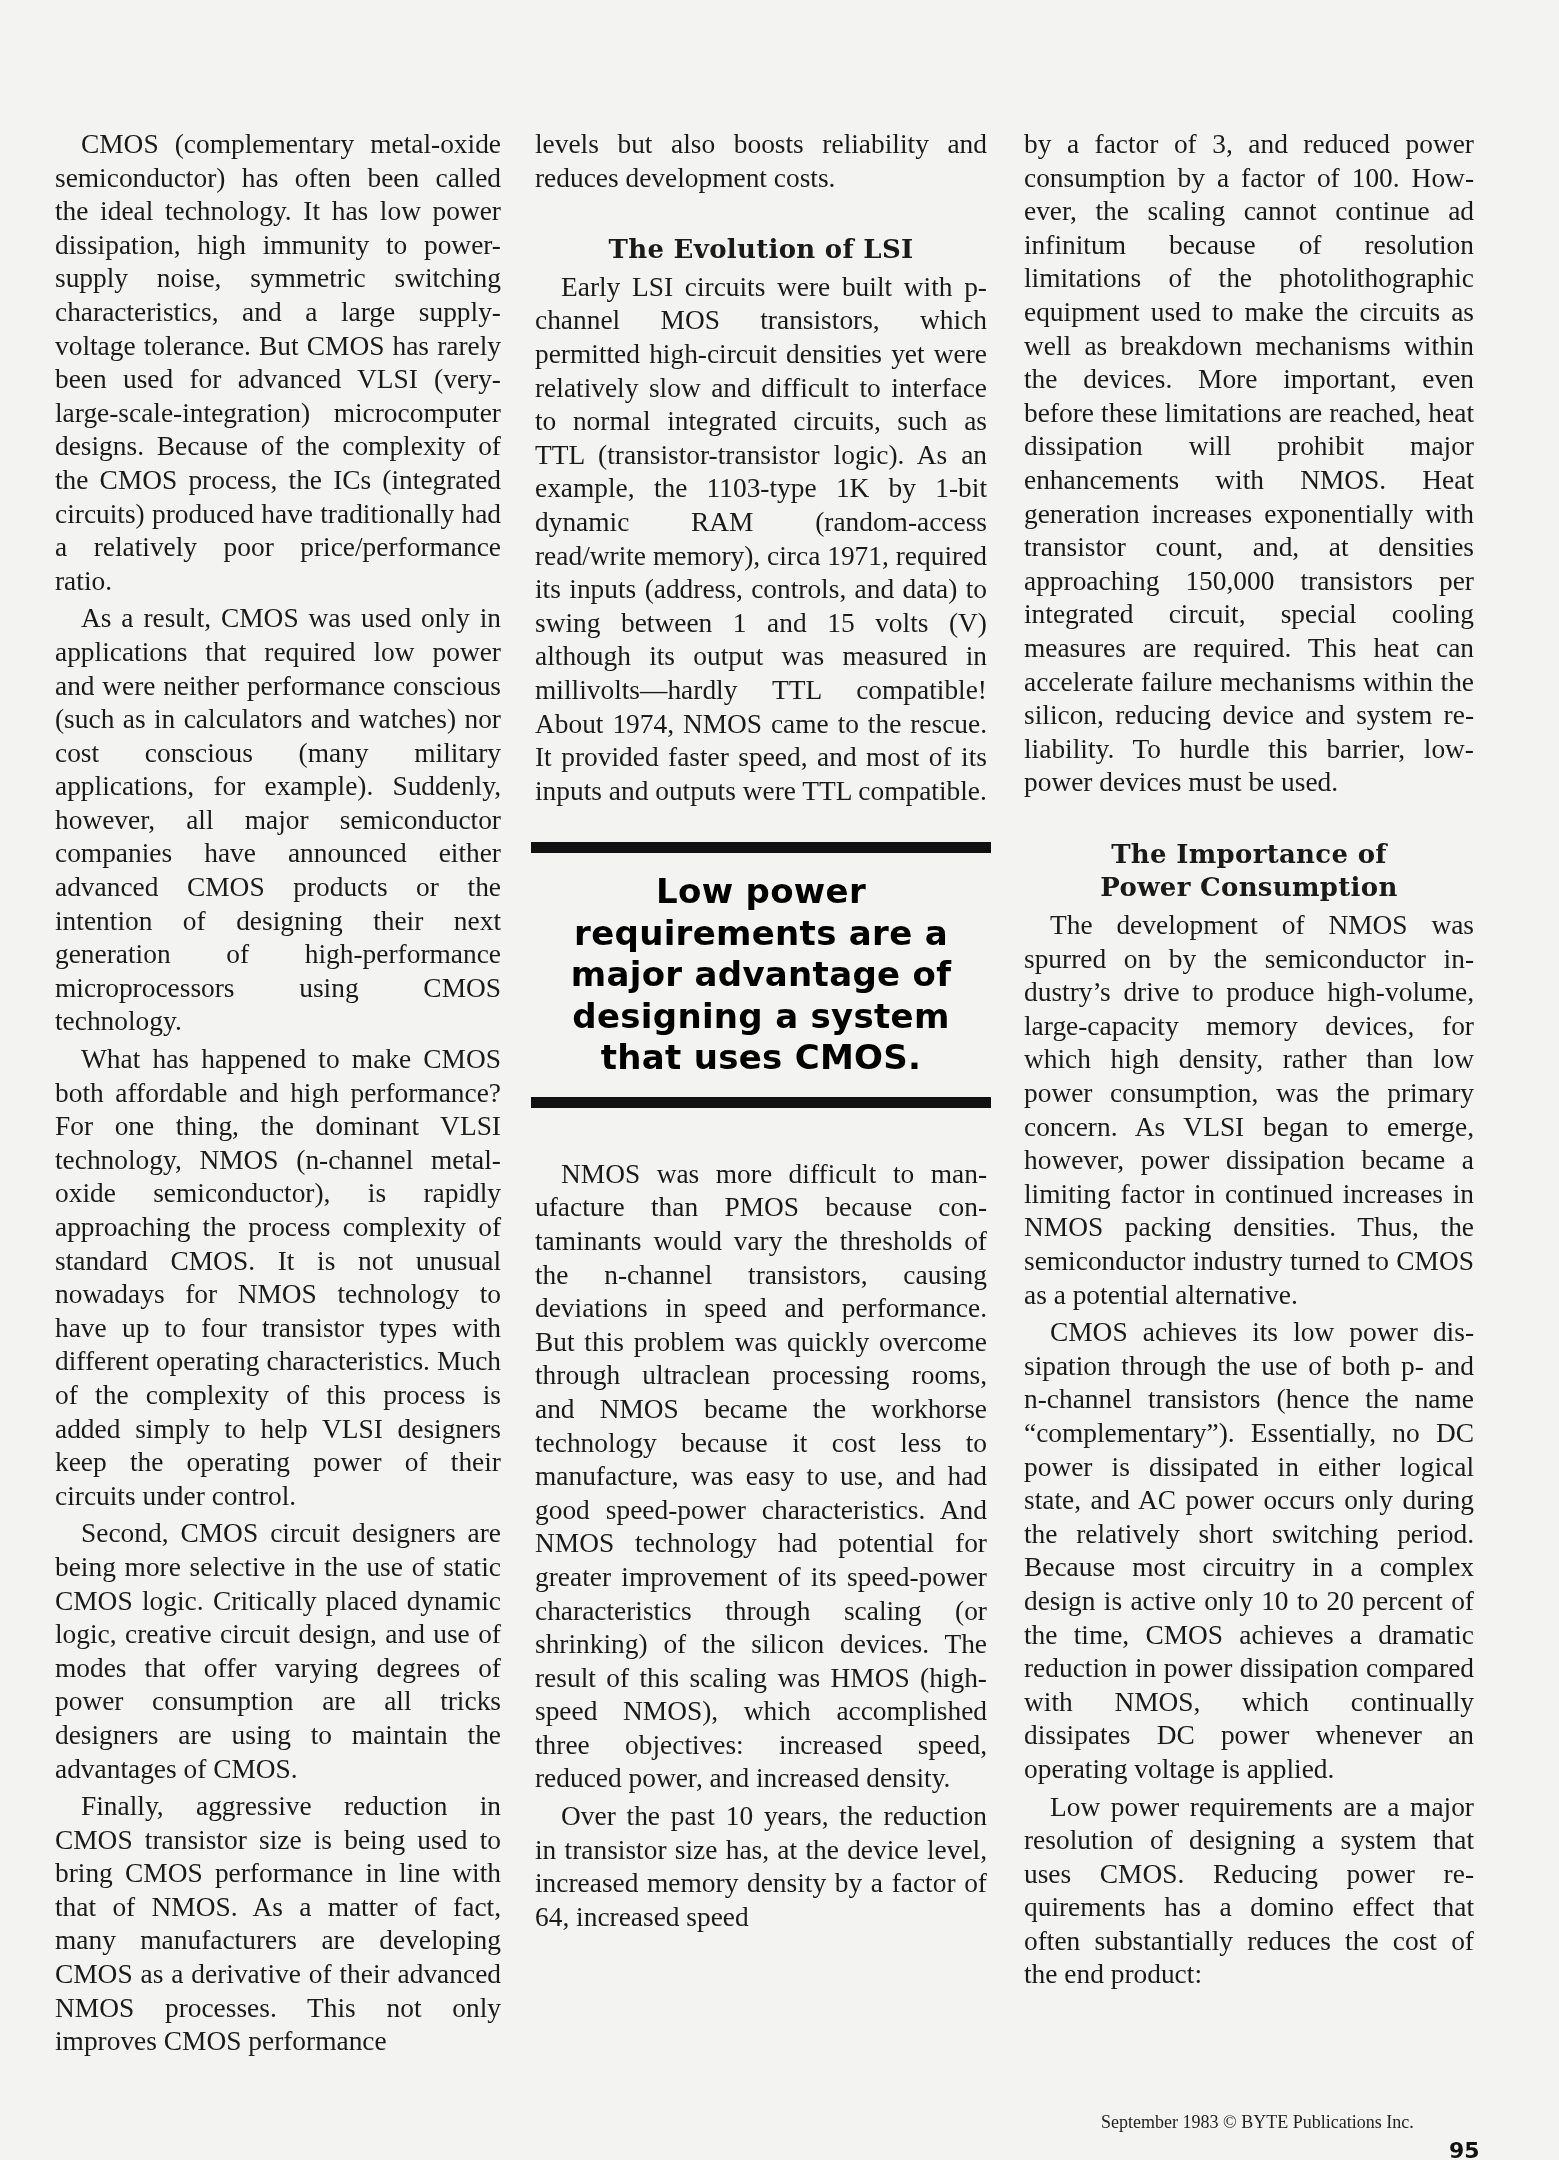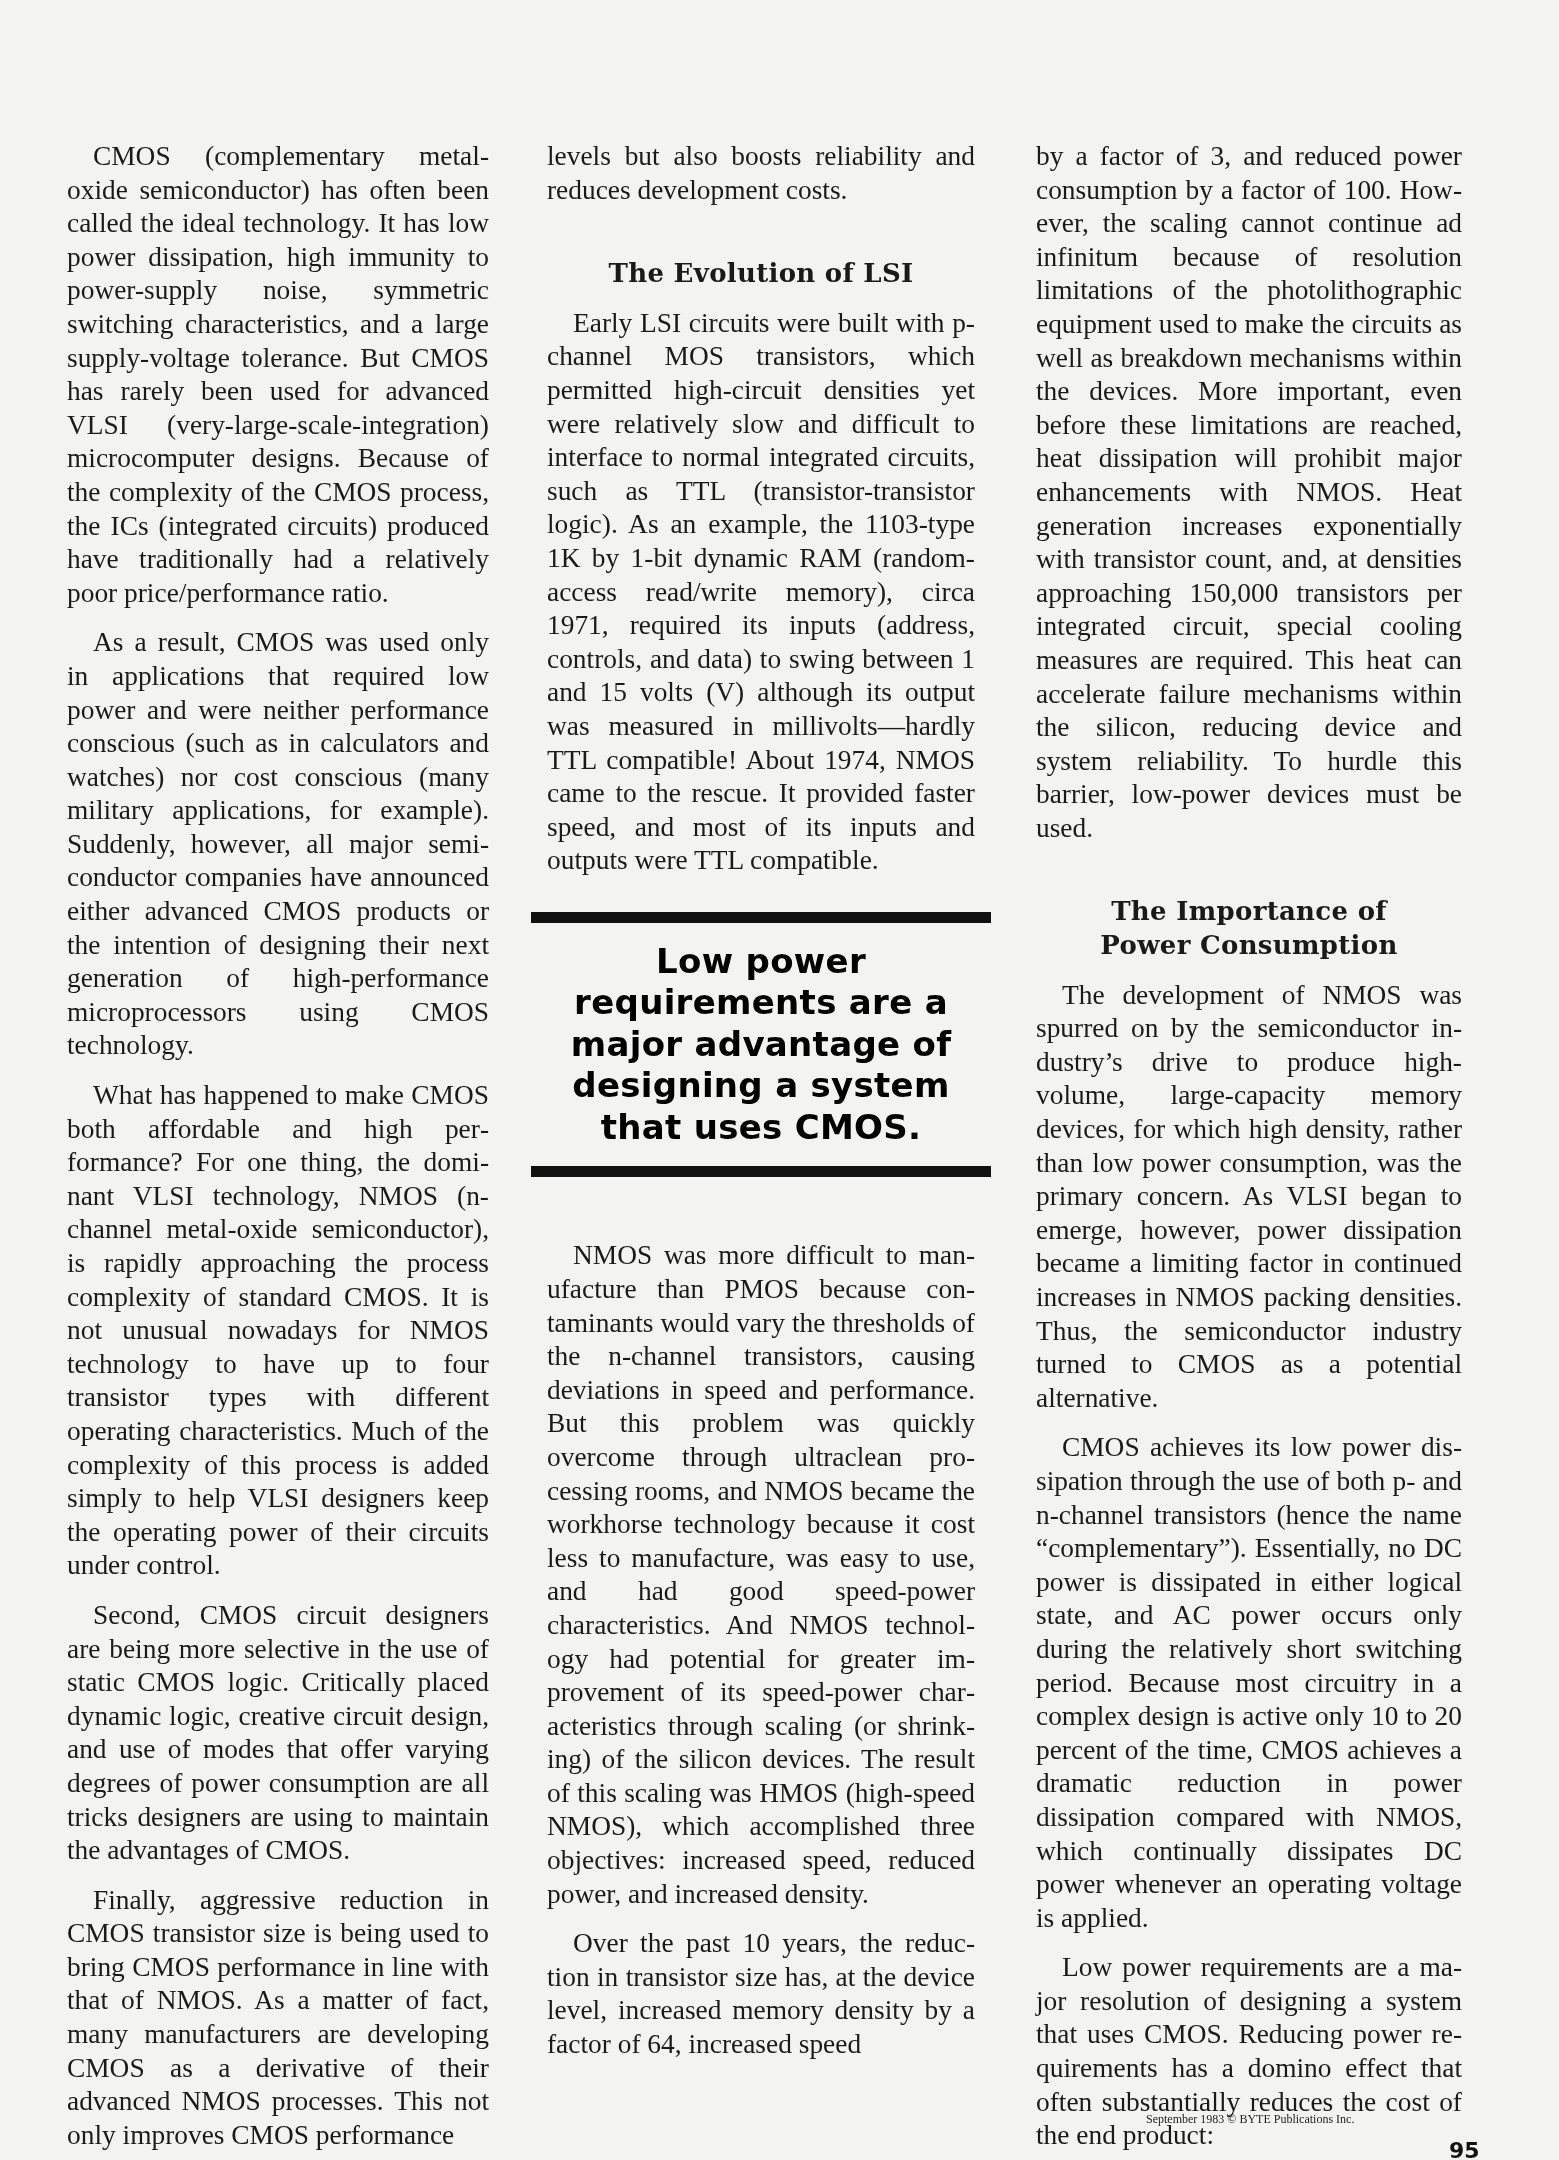--- a/index.html
+++ b/index.html
@@ -7,36 +7,36 @@
     width:1559px; height:2160px; background:#f3f3f2; position:relative; overflow:hidden;
     font-family:"Liberation Serif","DejaVu Serif",serif; color:#1a1a1a;
   }
   .col {
     position:absolute; top:124px; width:454px;
     font-size:27.4px; line-height:33.6px; text-align:justify; hyphens:manual;
   }
   #col1 { left:51px; }
   #col2 { left:531px; width:460px; }
   #col3 { left:1020px; width:458px; }
-  .p { margin:16px; text-indent:26px; }
+  .p { margin:4px; text-indent:26px; }
   .p.noindent { text-indent:0; }
   h2 {
     margin:0; font-family:"DejaVu Serif","Liberation Serif",serif; font-weight:bold;
     font-size:26px; line-height:33.6px; text-align:center; letter-spacing:0.3px;
   }
   .gap { height:34px; }
   .pull {
     margin:34px 0 0 0; border-top:11px solid #111; border-bottom:11px solid #111;
     padding:18px 4px 18px 4px; text-align:center;
     font-family:"DejaVu Sans","Liberation Sans",sans-serif; font-weight:bold;
     font-size:34px; line-height:41.5px; color:#000000; letter-spacing:0.3px;
   }
   .pull-after { height:46px; }
   .footer {
-    position:absolute; top:2112px; left:1146px; font-size:12px; color:#222;
+    position:absolute; top:2112px; left:1101px; font-size:18px; color:#222;
     font-family:"Liberation Serif",serif; white-space:nowrap;
   }
   .pageno {
     position:absolute; top:2106px; left:1449px; font-size:22px; font-weight:bold;
     font-family:"DejaVu Sans","Liberation Sans",sans-serif; color:#111;margin-top:32px;
   }
 </style>
 </head>
 <body>
 

